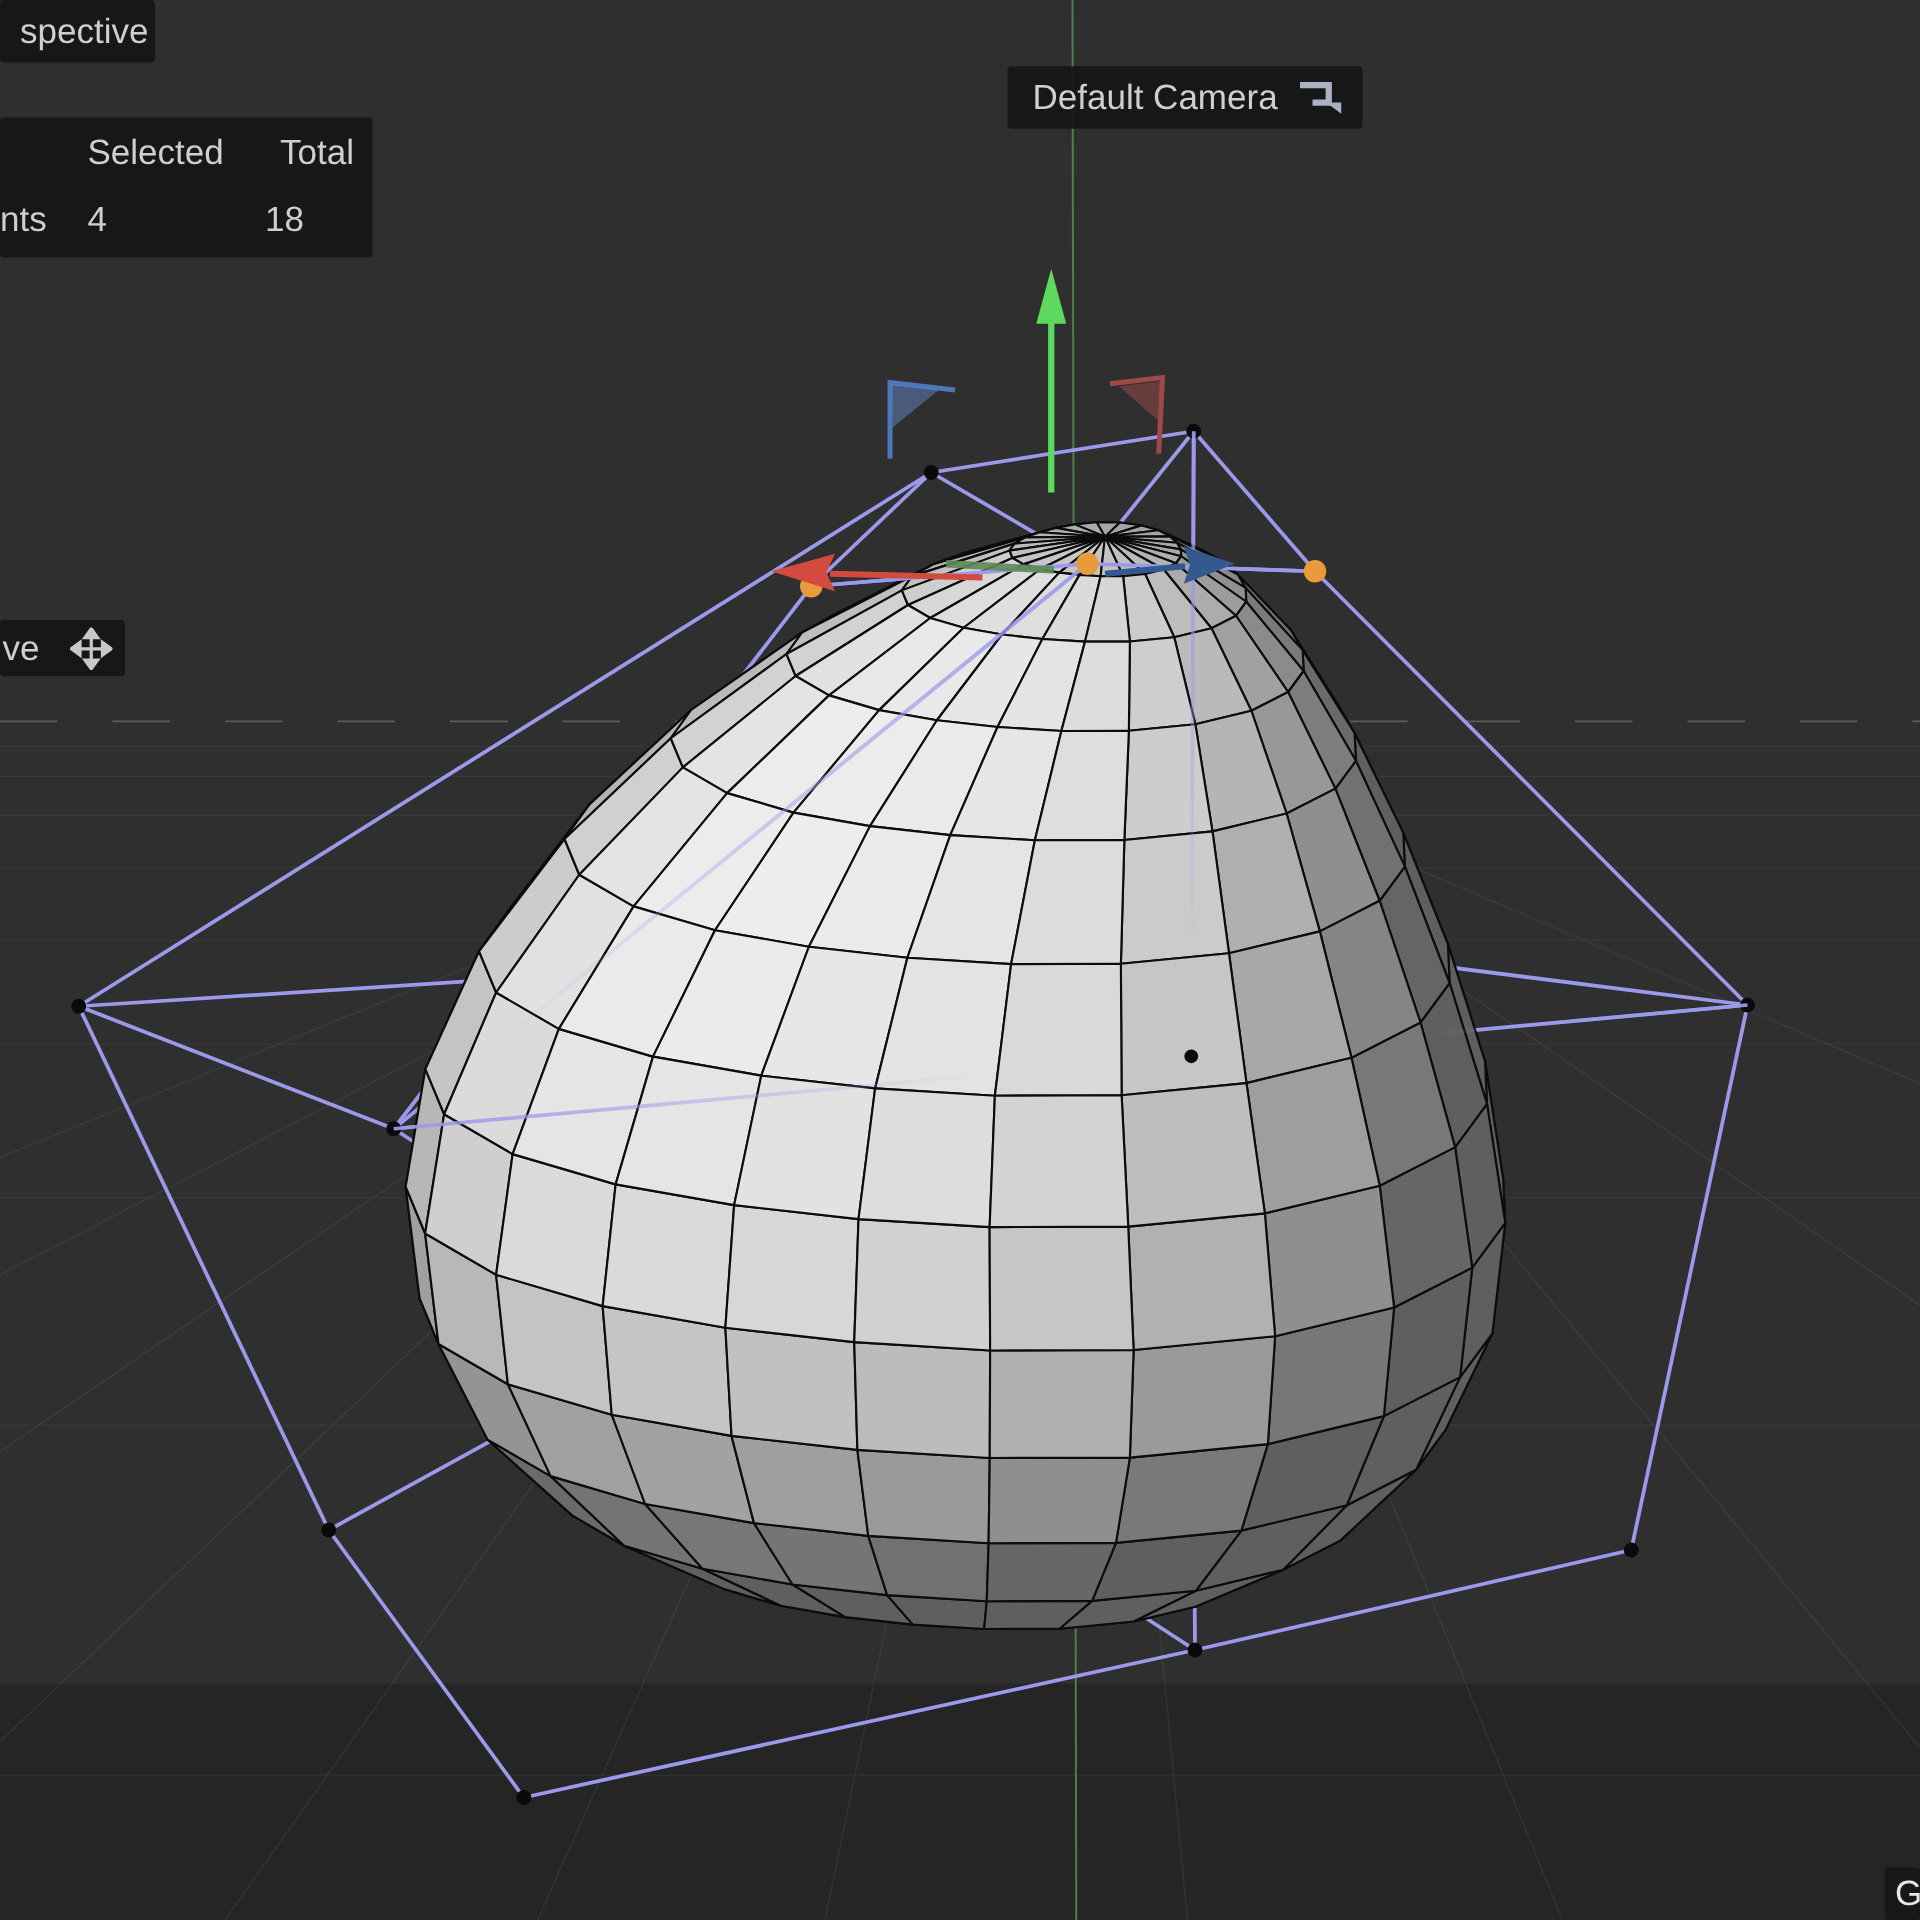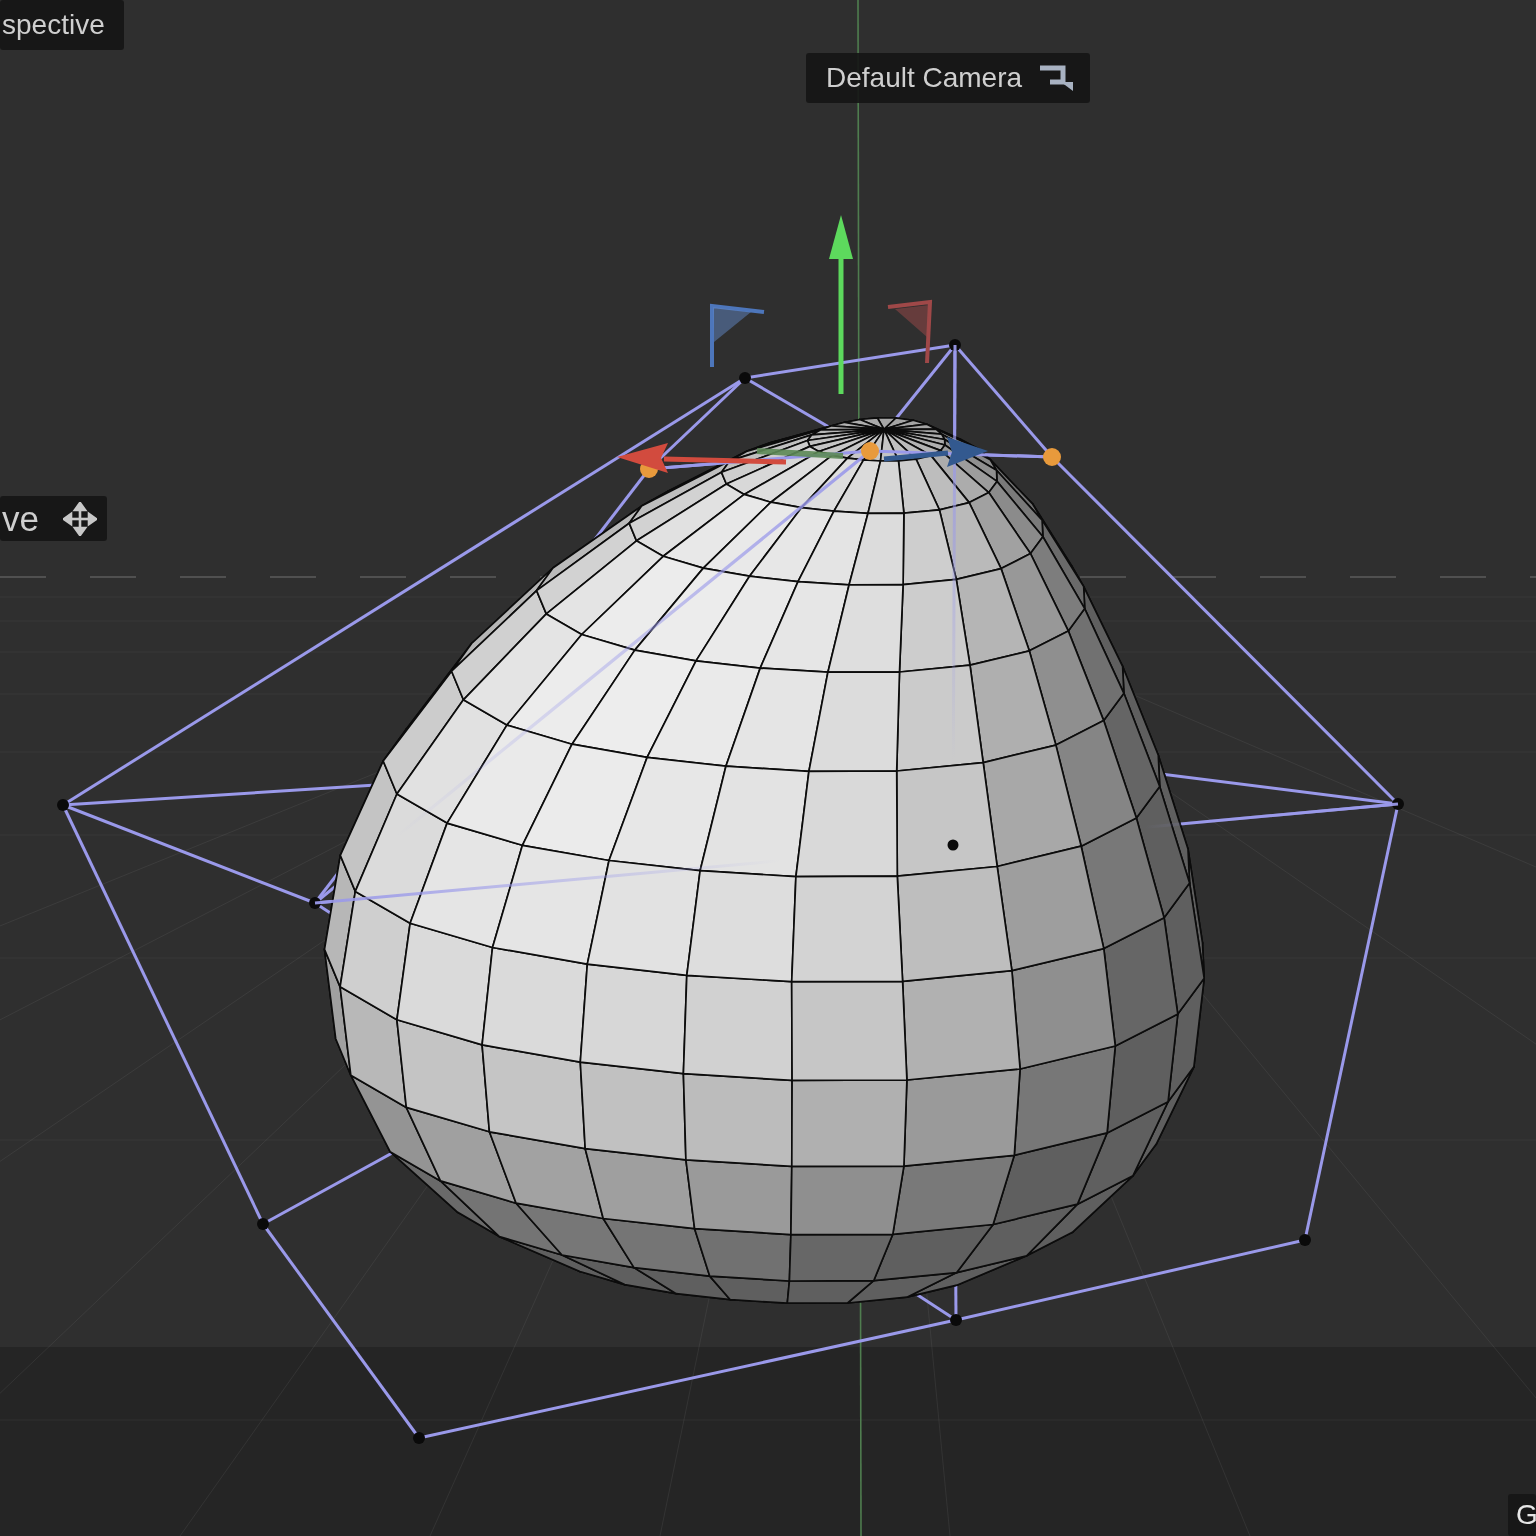--- a/index.html
+++ b/index.html
@@ -12,30 +12,30 @@
   .hud{
     position:absolute;
     background:rgba(22,22,22,0.92);
     color:#cfcfcf;
     font-size:28px;
     border-radius:3px;
     white-space:nowrap;
     line-height:1;
   }
   #label-viewport-name{left:0;top:9;width:124px;height:50px;}
-  #label-viewport-name span{position:absolute;left:2px;top:11px;text-align:right;}
+  #label-viewport-name span{position:absolute;left:16px;top:11px;text-align:right;}
   #stats-panel{left:0;top:94px;width:298px;height:112px;}
   #stats-panel span{position:absolute;}
   #stats-col-selected{left:70px;top:14px;}
   #stats-col-total{left:224px;top:14px;}
   #stats-row-label{left:0px;top:68px;}
   #stats-val-selected{left:70px;top:68px;}
   #stats-val-total{left:212px;top:68px;}
   #label-camera{left:806px;top:9px;height:50px;padding:0 14px 0 20px;display:flex;align-items:center;gap:12px;margin-top:44px;}
-  #label-tool{left:0;top:496px;height:45px;padding:0 10px 0 2px;display:flex;align-items:center;gap:24px;font-size:35px;}
+  #label-tool{left:0;top:496px;height:45px;padding:0 10px 0 2px;display:flex;align-items:center;gap:24px;font-size:28px;}
   #label-grid{left:1508px;top:1494px;width:28px;height:42px;color:#e6e6e6;}
   #label-grid span{position:absolute;left:8px;top:7px;}
   .icon-svg{display:block;}
 </style>
 </head>
 <body>
 
 <div id="viewport">
 
   <svg id="scene" width="1536" height="1536">
@@ -484,20 +484,27 @@
         <path d="M713 307 L751 312 L714 342 Z" fill="rgba(98,136,198,0.5)"></path>
         <path d="M927 363 L930 302 L888 307" fill="none" stroke="#9f4848" stroke-width="4"></path>
         <path d="M929 305 L895 309 L927 337 Z" fill="rgba(158,74,74,0.5)"></path>
       </g>
     </svg>
 
   <div class="hud" id="label-viewport-name">
     <span>spective</span>
   </div>
 
+  <div class="hud" id="stats-panel">
+    <span id="stats-col-selected">Selected</span>
+    <span id="stats-col-total">Total</span>
+    <span id="stats-row-label">nts</span>
+    <span id="stats-val-selected">4</span>
+    <span id="stats-val-total">18</span>
+  </div>
 
   <div class="hud" id="label-camera">
     <span>Default Camera</span>
     <svg class="icon-svg" width="42" height="34" viewBox="0 0 42 34">
       <path d="M6 7 h23 v14 h-13" fill="none" stroke="#a8b2c2" stroke-width="5"></path>
       <path d="M27 21 l12 9 v-9 z" fill="#a8b2c2"></path>
     </svg>
   </div>
 
   <div class="hud" id="label-tool">

